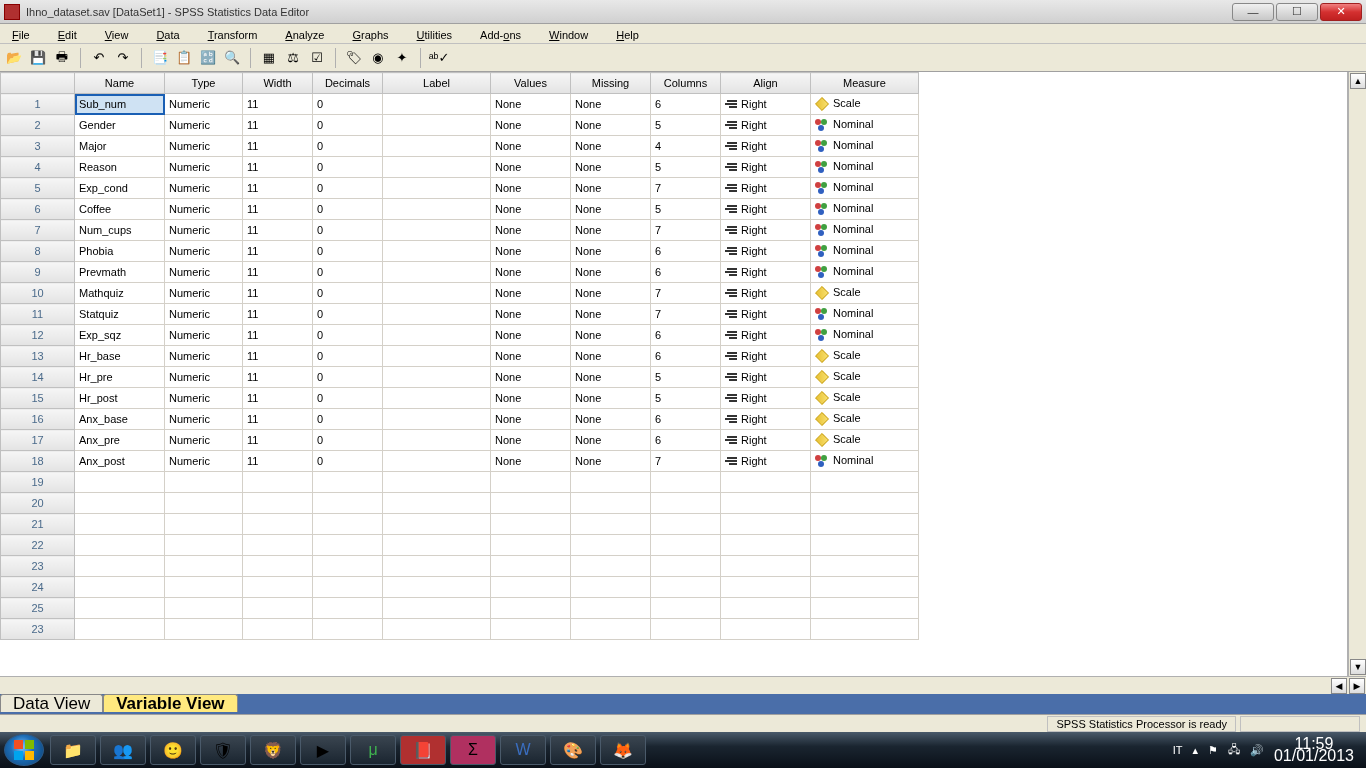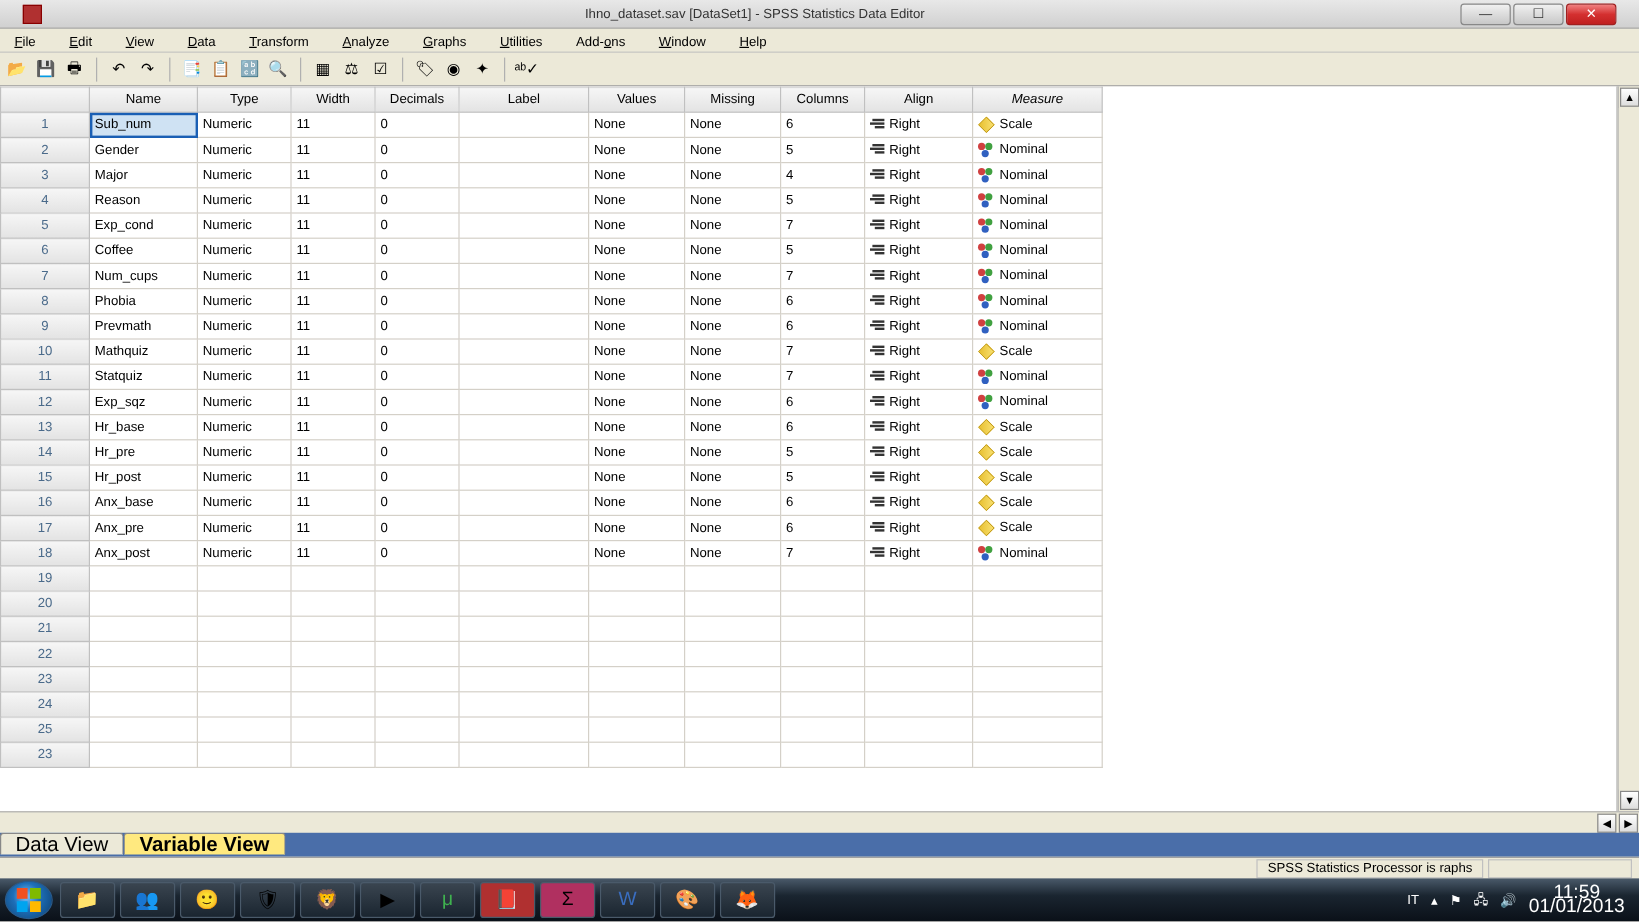--- a/index.html
+++ b/index.html
@@ -11,22 +11,21 @@
     width: 1366px;
     height: 768px;
     position: relative;
   }
   .titlebar {
     height: 24px;
     background: linear-gradient(to bottom, #e8e8e8, #d0d0d0);
     border-bottom: 1px solid #a0a0a0;
     display: flex;
     align-items: center;
-    padding: 0 19px;
-    text-align: center;
+    padding: 0 4px;
   }
   .titlebar .app-icon {
     width: 16px; height: 16px;
     background: #b03030;
     display: inline-block;
     margin-right: 6px;
     border: 1px solid #800;
   }
   .titlebar .title { color: #333; flex: 1; }
   .win-controls { display: flex; gap: 2px; margin-left: auto; }
@@ -150,21 +149,21 @@
   }
   .col-name   { width: 90px; }
   .col-type   { width: 78px; }
   .col-width  { width: 70px; }
   .col-dec    { width: 70px; }
   .col-label  { width: 108px; }
   .col-values { width: 80px; }
   .col-missing{ width: 80px; }
   .col-columns{ width: 70px; }
   .col-align  { width: 90px; }
-  .col-measure{ width: 108px; font-style: italic; }
+  .col-measure{ width: 108px; }
   .cell-selected { background:#cfe2f3; outline:2px solid #1a5fb4; outline-offset:-2px; }
   .align-icon {
     display:inline-block; width:12px; height:10px;
     margin-right:4px;
     vertical-align:middle;
   }
   .align-icon span{ display:block; height:2px; background:#333; margin-bottom:1px;}
   .align-right span:nth-child(1){margin-left:2px;}
   .align-right span:nth-child(2){margin-left:0px;}
   .align-right span:nth-child(3){margin-left:4px;}
@@ -689,21 +688,21 @@
   <div class="hscroll-btn">◀</div>
   <div class="hscroll-btn">▶</div>
 </div>
 
 <div class="view-tabs">
   <div class="view-tab">Data View</div>
   <div class="view-tab active">Variable View</div>
 </div>
 
 <div class="statusbar">
-  <div class="status-box">SPSS Statistics Processor is raphs</div>
+  <div class="status-box">SPSS Statistics Processor is ready</div>
   <div class="status-box" style="width:120px"></div>
 </div>
 
 <div class="taskbar">
   <div class="start-orb">
     <svg width="22" height="22" viewBox="0 0 22 22">
       <rect x="1" y="1" width="9" height="9" fill="#f25022"></rect>
         <rect x="12" y="1" width="9" height="9" fill="#7fba00"></rect>
       <rect x="1" y="12" width="9" height="9" fill="#00a4ef"></rect>
         <rect x="12" y="12" width="9" height="9" fill="#ffb900"></rect>

